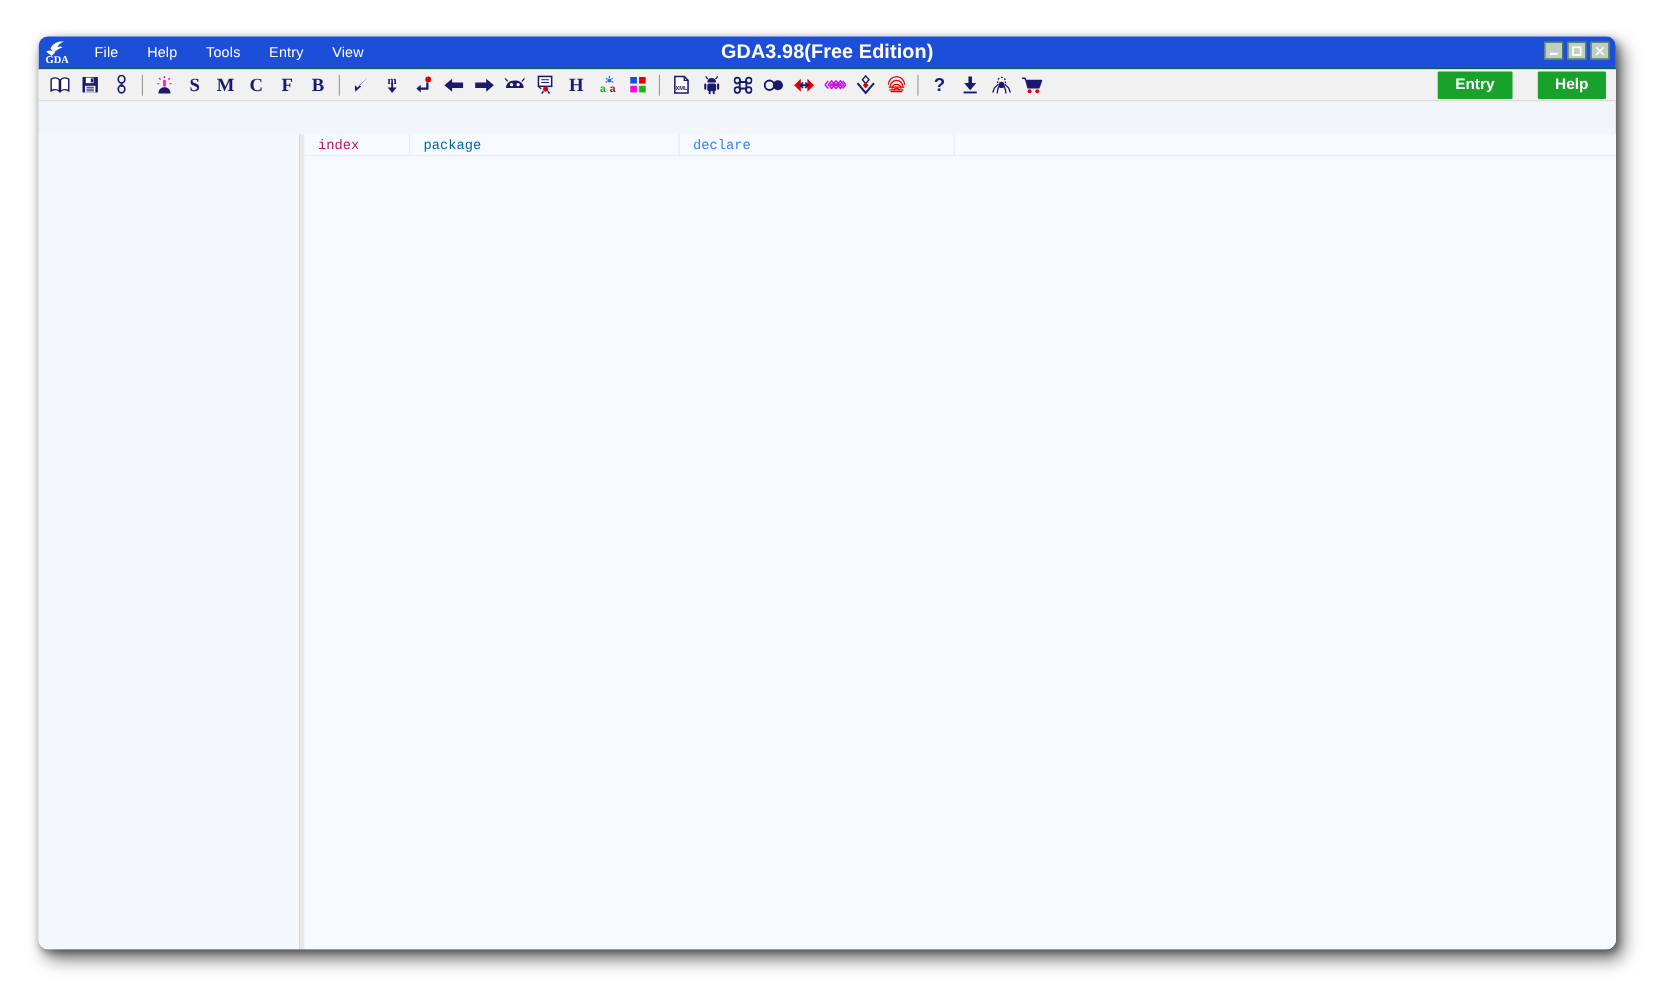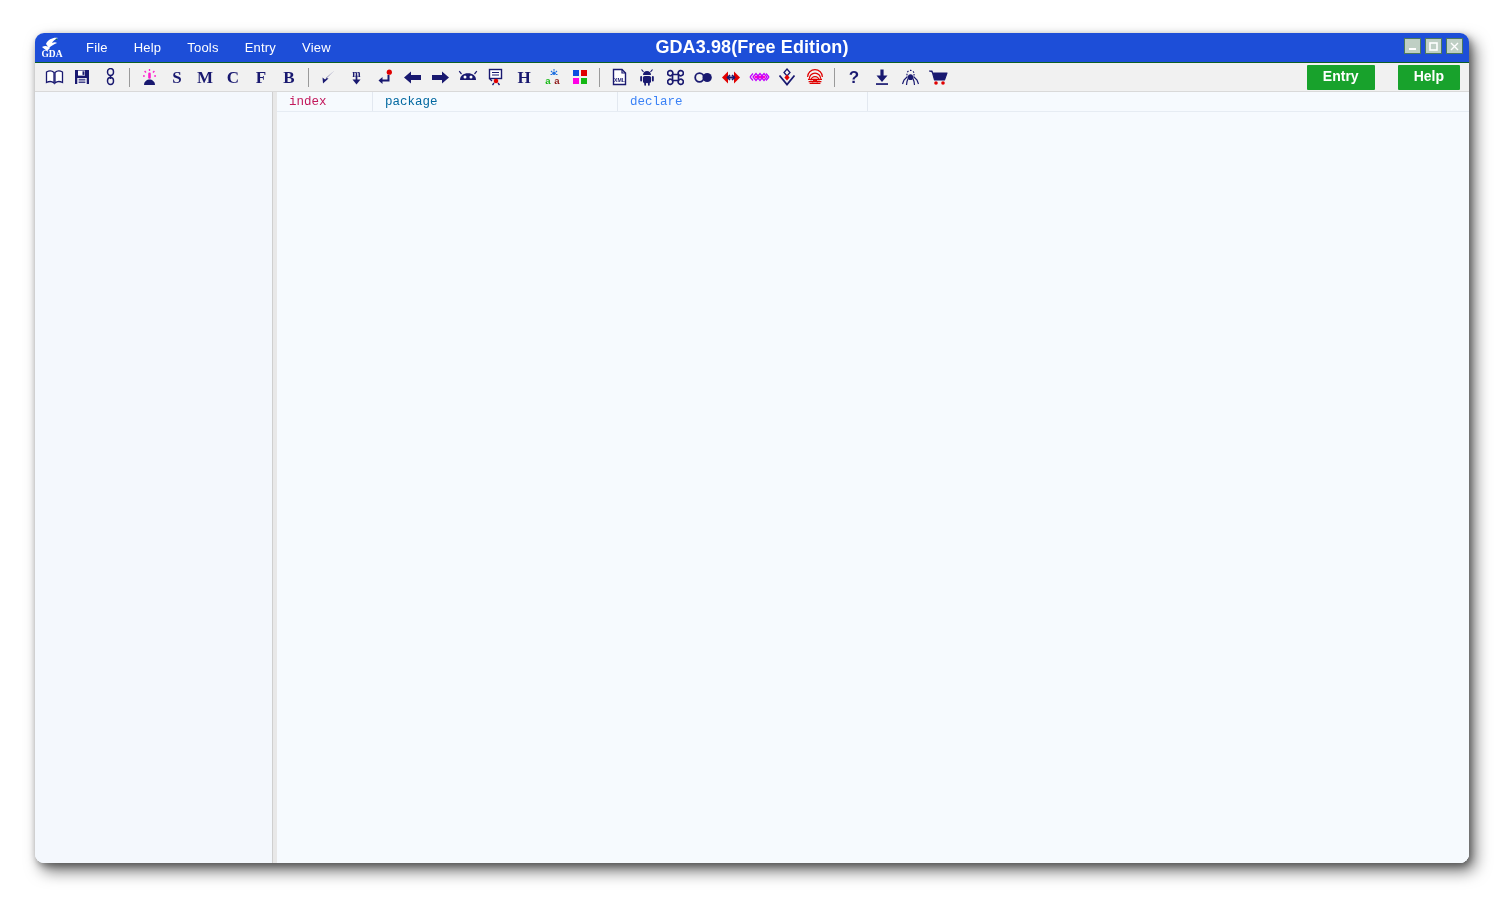--- a/index.html
+++ b/index.html
@@ -151,20 +151,21 @@
     line-height: 1.25;
     margin-left: 16px;
   }
 
   
   .body-area {
     flex: 1 1 auto;
     display: flex;
     min-height: 0;
     background: #f4f8fd;
+    margin-top: 30px;
   }
   .sidebar {
     width: 237px;
     min-width: 237px;
     background: #f4f8fd;
     border-right: 1px solid #cfcfcf;
     overflow: hidden;
   }
   .splitter {
     width: 4px;

